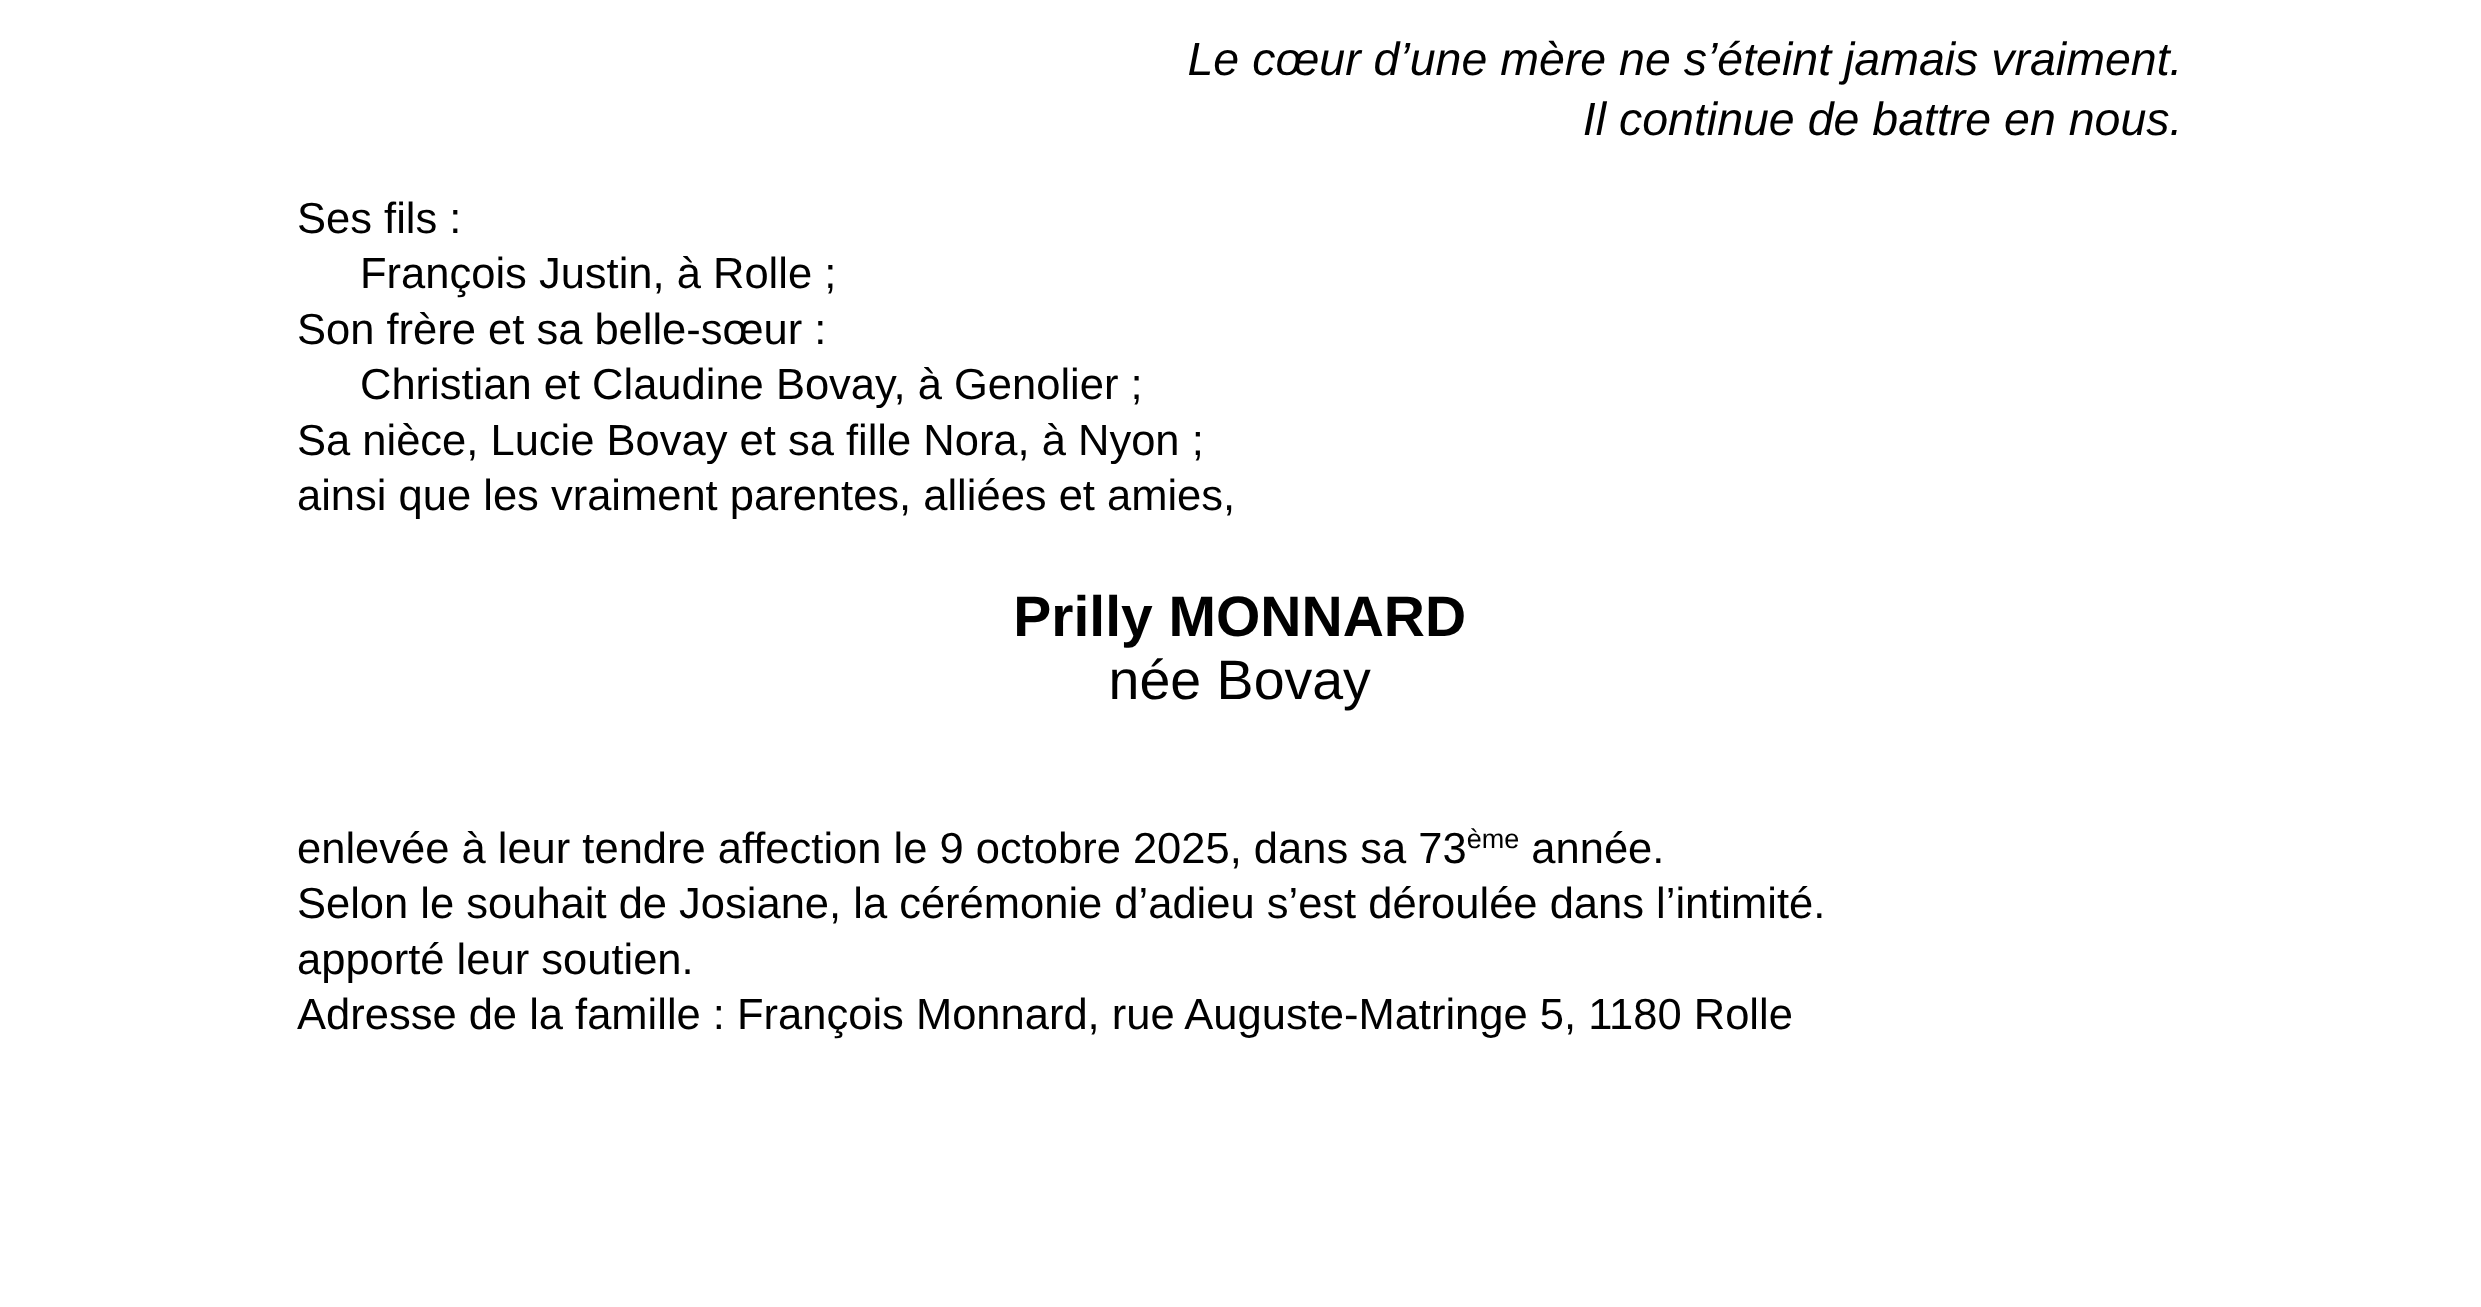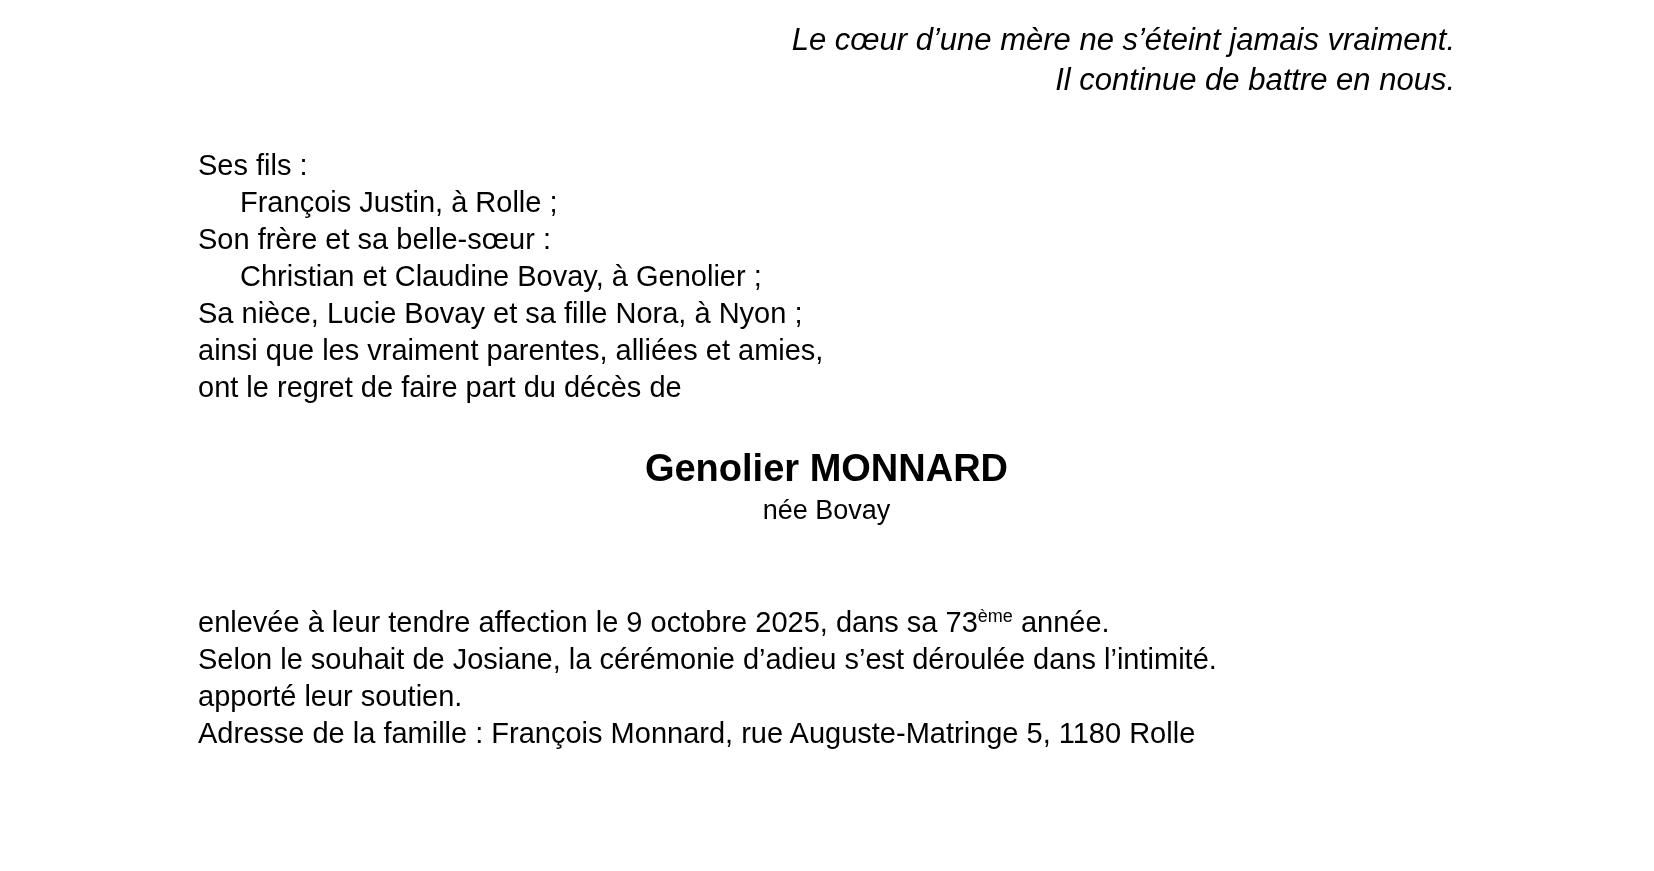--- a/index.html
+++ b/index.html
@@ -23,42 +23,42 @@
     background: #ffffff;
   }
   .epigraph {
     text-align: right;
     font-style: italic;
     font-size: 31px;
     line-height: 40px;
     white-space: nowrap;
   }
   .family {
-    margin-top: 47px;
+    margin-top: 28px;
     font-size: 29px;
     line-height: 37px;
   }
   .family .line,
   .closing .line {
     white-space: nowrap;
   }
   .indent {
     padding-left: 42px;
   }
   .name-block {
     margin-top: 40px;
     text-align: center;
   }
   .deceased-name {
     font-weight: bold;
     font-size: 38px;
     line-height: 44px;
   }
   .maiden-name {
-    font-size: 27px;
+    font-size: 37px;
     line-height: 40px;
   }
   .closing {
     margin-top: 74px;
     font-size: 29px;
     line-height: 37px;
   }
   .sup {
     font-size: 18px;
     vertical-align: 10px;
@@ -75,25 +75,24 @@
     <div class="ep-line">Il continue de battre en nous.</div>
   </div>
 
   <div class="family">
     <div class="line">Ses fils :</div>
     <div class="line indent">François Justin, à Rolle ;</div>
     <div class="line">Son frère et sa belle-sœur :</div>
     <div class="line indent">Christian et Claudine Bovay, à Genolier ;</div>
     <div class="line">Sa nièce, Lucie Bovay et sa fille Nora, à Nyon ;</div>
     <div class="line">ainsi que les vraiment parentes, alliées et amies,</div>
-    <div class="line">ont le regret de faire part du décès de</div>
   </div>
 
   <div class="name-block">
-    <div class="deceased-name">Genolier MONNARD</div>
+    <div class="deceased-name">Prilly MONNARD</div>
     <div class="maiden-name">née Bovay</div>
   </div>
 
   <div class="closing">
     <div class="line"><span>enlevée à leur tendre affection le 9 octobre 2025, dans sa 73</span><span class="sup">ème</span><span> année.</span></div>
     <div class="line">Selon le souhait de Josiane, la cérémonie d’adieu s’est déroulée dans l’intimité.</div>
     <div class="line">apporté leur soutien.</div>
     <div class="line">Adresse de la famille : François Monnard, rue Auguste-Matringe 5, 1180 Rolle</div>
   </div>
 

